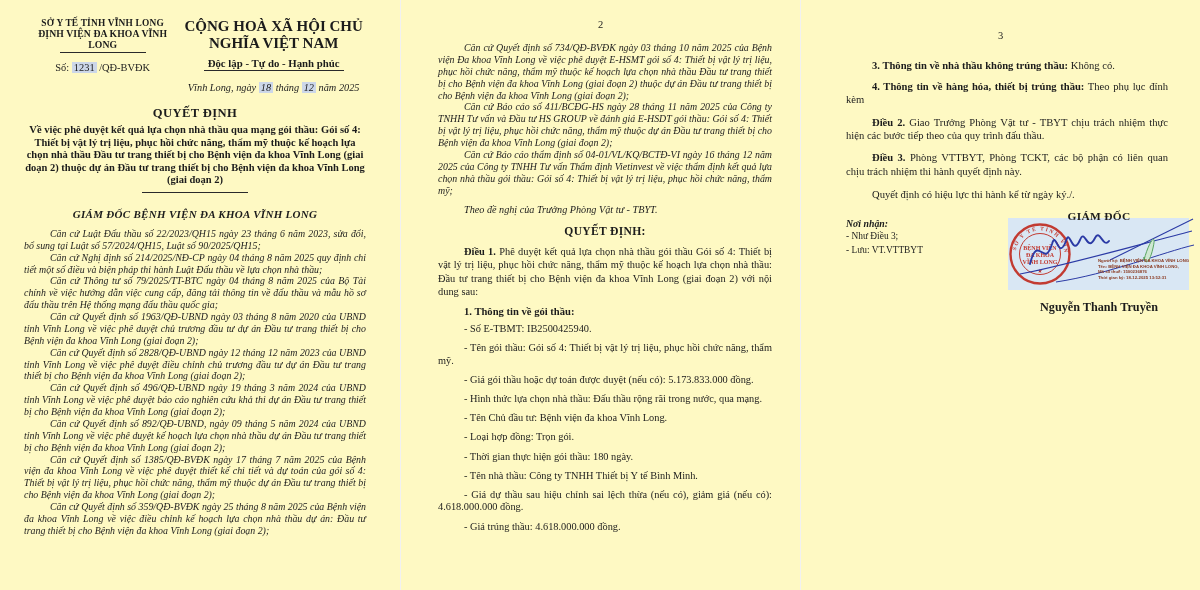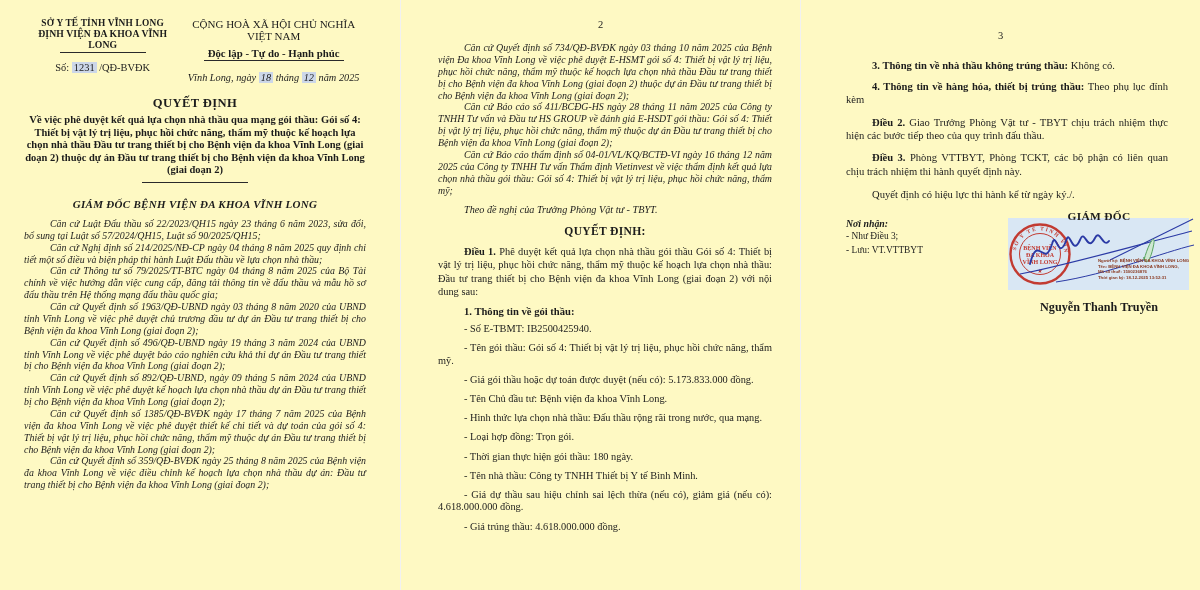--- a/index.html
+++ b/index.html
@@ -17,21 +17,21 @@
   
   .p1 { padding:18px 34px 0 24px; }
   .hdr { display:flex; }
   .hdr-left { width:46%; text-align:center; }
   .hdr-left .l1 { font-weight:bold; font-size:9.4px; letter-spacing:.2px; }
   .hdr-left .l2 { font-weight:bold; font-size:9.7px; letter-spacing:.1px; }
   .org-rule { width:86px; border-top:1px solid #2a2a2a; margin:2px auto 0; }
   .doc-no { font-size:10.4px; margin-top:9px; }
   .hl { background:#ccd7e9; padding:0 2px; }
   .hdr-right { width:54%; text-align:center; }
-  .nat1 { font-weight:normal; font-size:11px; }
+  .nat1 { font-weight:bold; font-size:15px; }
   .nat2-wrap { margin-top:1px; }
   .nat2 { font-weight:bold; font-size:10.8px; display:inline-block; border-bottom:1.2px solid #2a2a2a; padding:0 4px 1px; }
   .date { font-style:italic; font-size:10.3px; margin-top:11px; }
   .title { text-align:center; font-weight:bold; font-size:12.6px; margin-top:13px; letter-spacing:.4px; }
   .subject { text-align:center; font-weight:bold; font-size:10.5px; line-height:1.2; margin-top:3px; }
   .title-rule { width:106px; border-top:1.2px solid #2a2a2a; margin:5px auto 0; }
   .authority { text-align:center; font-weight:bold; font-size:11px; margin-top:15px; letter-spacing:.3px;font-style:italic; }
   .recitals { margin-top:8px; }
   .recitals p, .rec {
     font-style:italic; text-align:justify; text-indent:26px;
@@ -100,20 +100,21 @@
     <div class="title">QUYẾT ĐỊNH</div>
     <div class="subject">Về việc phê duyệt kết quả lựa chọn nhà thầu qua mạng gói thầu: Gói số 4: Thiết bị vật lý trị liệu, phục hồi chức năng, thẩm mỹ thuộc kế hoạch lựa chọn nhà thầu Đầu tư trang thiết bị cho Bệnh viện đa khoa Vĩnh Long (giai đoạn 2) thuộc dự án Đầu tư trang thiết bị cho Bệnh viện đa khoa Vĩnh Long (giai đoạn 2)</div>
     <div class="title-rule"></div>
     <div class="authority">GIÁM ĐỐC BỆNH VIỆN ĐA KHOA VĨNH LONG</div>
 
     <div class="recitals">
       <p>Căn cứ Luật Đấu thầu số 22/2023/QH15 ngày 23 tháng 6 năm 2023, sửa đổi, bổ sung tại Luật số 57/2024/QH15, Luật số 90/2025/QH15;</p>
       <p>Căn cứ Nghị định số 214/2025/NĐ-CP ngày 04 tháng 8 năm 2025 quy định chi tiết một số điều và biện pháp thi hành Luật Đấu thầu về lựa chọn nhà thầu;</p>
       <p>Căn cứ Thông tư số 79/2025/TT-BTC ngày 04 tháng 8 năm 2025 của Bộ Tài chính về việc hướng dẫn việc cung cấp, đăng tải thông tin về đấu thầu và mẫu hồ sơ đấu thầu trên Hệ thống mạng đấu thầu quốc gia;</p>
       <p>Căn cứ Quyết định số 1963/QĐ-UBND ngày 03 tháng 8 năm 2020 của UBND tỉnh Vĩnh Long về việc phê duyệt chủ trương đầu tư dự án Đầu tư trang thiết bị cho Bệnh viện đa khoa Vĩnh Long (giai đoạn 2);</p>
+      <p>Căn cứ Quyết định số 2828/QĐ-UBND ngày 12 tháng 12 năm 2023 của UBND tỉnh Vĩnh Long về việc phê duyệt điều chỉnh chủ trương đầu tư dự án Đầu tư trang thiết bị cho Bệnh viện đa khoa Vĩnh Long (giai đoạn 2);</p>
       <p>Căn cứ Quyết định số 496/QĐ-UBND ngày 19 tháng 3 năm 2024 của UBND tỉnh Vĩnh Long về việc phê duyệt báo cáo nghiên cứu khả thi dự án Đầu tư trang thiết bị cho Bệnh viện đa khoa Vĩnh Long (giai đoạn 2);</p>
       <p>Căn cứ Quyết định số 892/QĐ-UBND, ngày 09 tháng 5 năm 2024 của UBND tỉnh Vĩnh Long về việc phê duyệt kế hoạch lựa chọn nhà thầu dự án Đầu tư trang thiết bị cho Bệnh viện đa khoa Vĩnh Long (giai đoạn 2);</p>
       <p>Căn cứ Quyết định số 1385/QĐ-BVĐK ngày 17 tháng 7 năm 2025 của Bệnh viện đa khoa Vĩnh Long về việc phê duyệt thiết kế chi tiết và dự toán của gói số 4: Thiết bị vật lý trị liệu, phục hồi chức năng, thẩm mỹ thuộc dự án Đầu tư trang thiết bị cho Bệnh viện đa khoa Vĩnh Long (giai đoạn 2);</p>
       <p>Căn cứ Quyết định số 359/QĐ-BVĐK ngày 25 tháng 8 năm 2025 của Bệnh viện đa khoa Vĩnh Long về việc điều chỉnh kế hoạch lựa chọn nhà thầu dự án: Đầu tư trang thiết bị cho Bệnh viện đa khoa Vĩnh Long (giai đoạn 2);</p>
     </div>
   </div>
 
   <div class="page p2">
     <div class="pagenum pn2">2</div>
 
@@ -123,22 +124,22 @@
     <p class="proposal">Theo đề nghị của Trưởng Phòng Vật tư - TBYT.</p>
 
     <div class="dec-head">QUYẾT ĐỊNH:</div>
 
     <p class="art"><span class="b">Điều 1.</span><span> Phê duyệt kết quả lựa chọn nhà thầu gói thầu Gói số 4: Thiết bị vật lý trị liệu, phục hồi chức năng, thẩm mỹ thuộc kế hoạch lựa chọn nhà thầu: Đầu tư trang thiết bị cho Bệnh viện đa khoa Vĩnh Long (giai đoạn 2) với nội dung sau:</span></p>
 
     <div class="sec-head">1. Thông tin về gói thầu:</div>
     <p class="item">- Số E-TBMT: IB2500425940.</p>
     <p class="item">- Tên gói thầu: Gói số 4: Thiết bị vật lý trị liệu, phục hồi chức năng, thẩm mỹ.</p>
     <p class="item">- Giá gói thầu hoặc dự toán được duyệt (nếu có): 5.173.833.000 đồng.</p>
+    <p class="item">- Hình thức lựa chọn nhà thầu: Đấu thầu rộng rãi trong nước, qua mạng.</p>
     <p class="item">- Tên Chủ đầu tư: Bệnh viện đa khoa Vĩnh Long.</p>
-    <p class="item">- Hình thức lựa chọn nhà thầu: Đấu thầu rộng rãi trong nước, qua mạng.</p>
     <p class="item">- Loại hợp đồng: Trọn gói.</p>
     <p class="item">- Thời gian thực hiện gói thầu: 180 ngày.</p>
 
     <p class="item">- Tên nhà thầu: Công ty TNHH Thiết bị Y tế Bình Minh.</p>
     <p class="item">- Giá dự thầu sau hiệu chỉnh sai lệch thừa (nếu có), giảm giá (nếu có): 4.618.000.000 đồng.</p>
     <p class="item">- Giá trúng thầu: 4.618.000.000 đồng.</p>
 
   </div>
 
   <div class="page p3">

